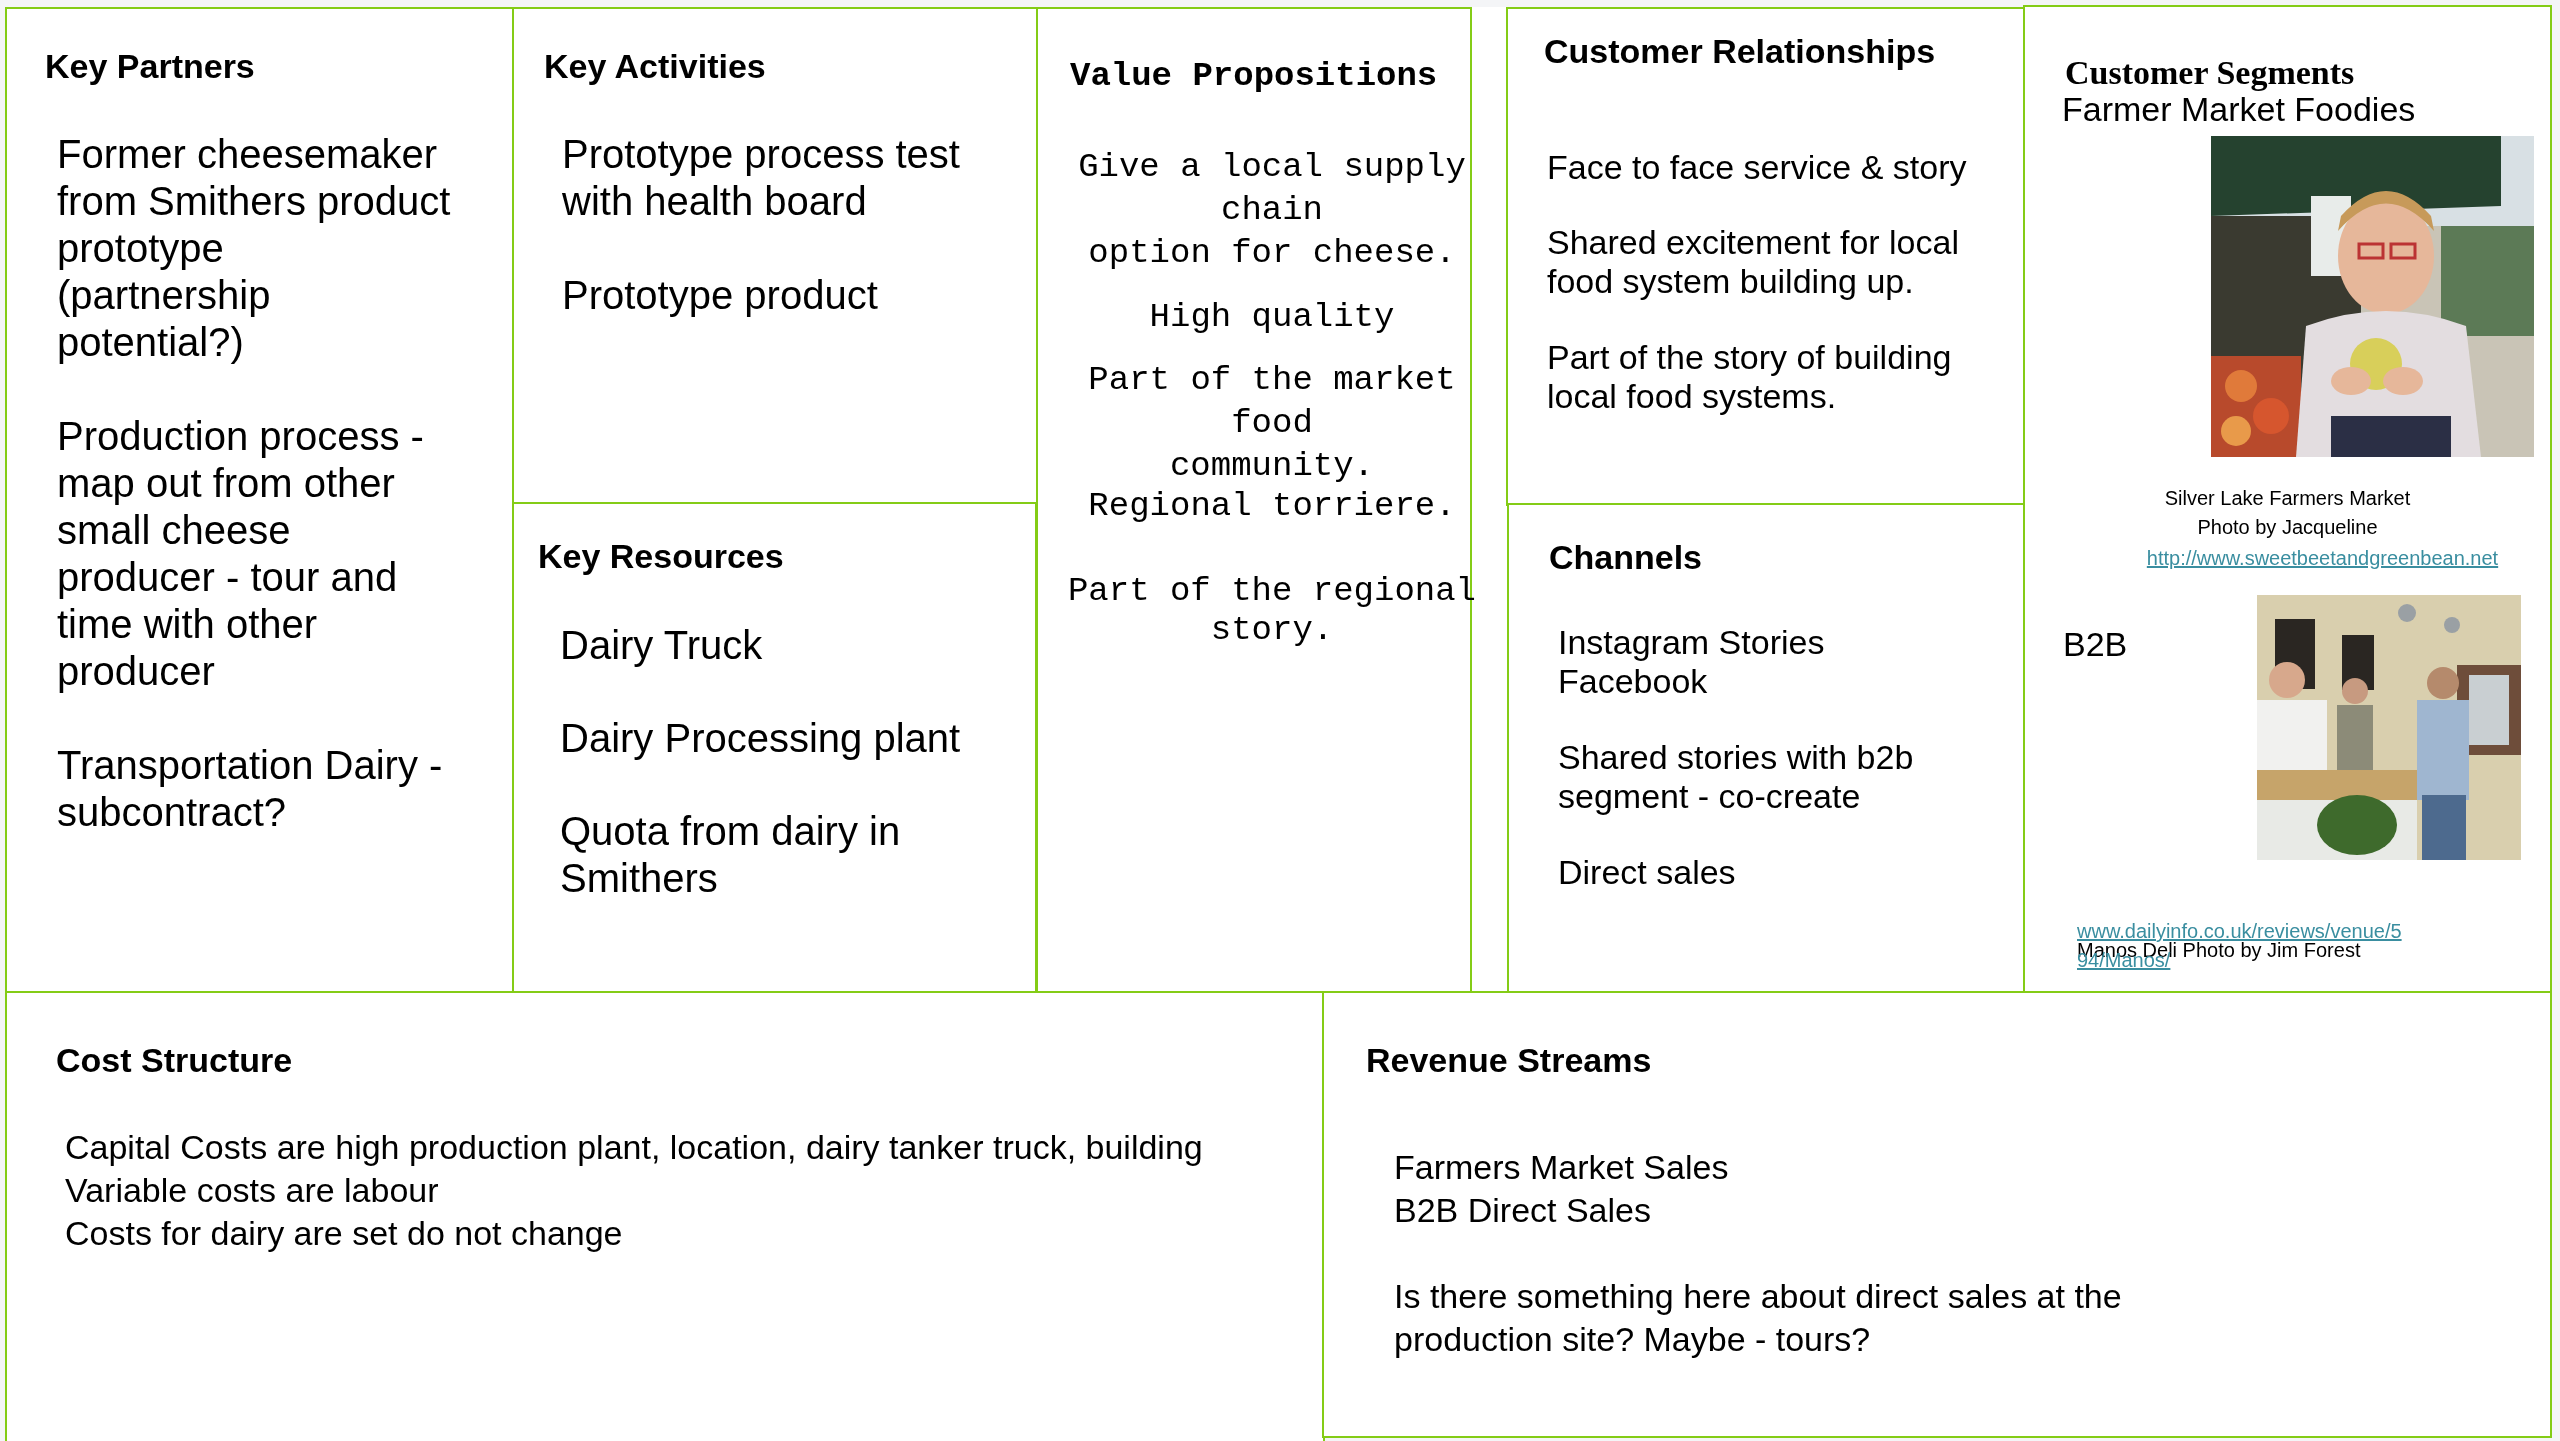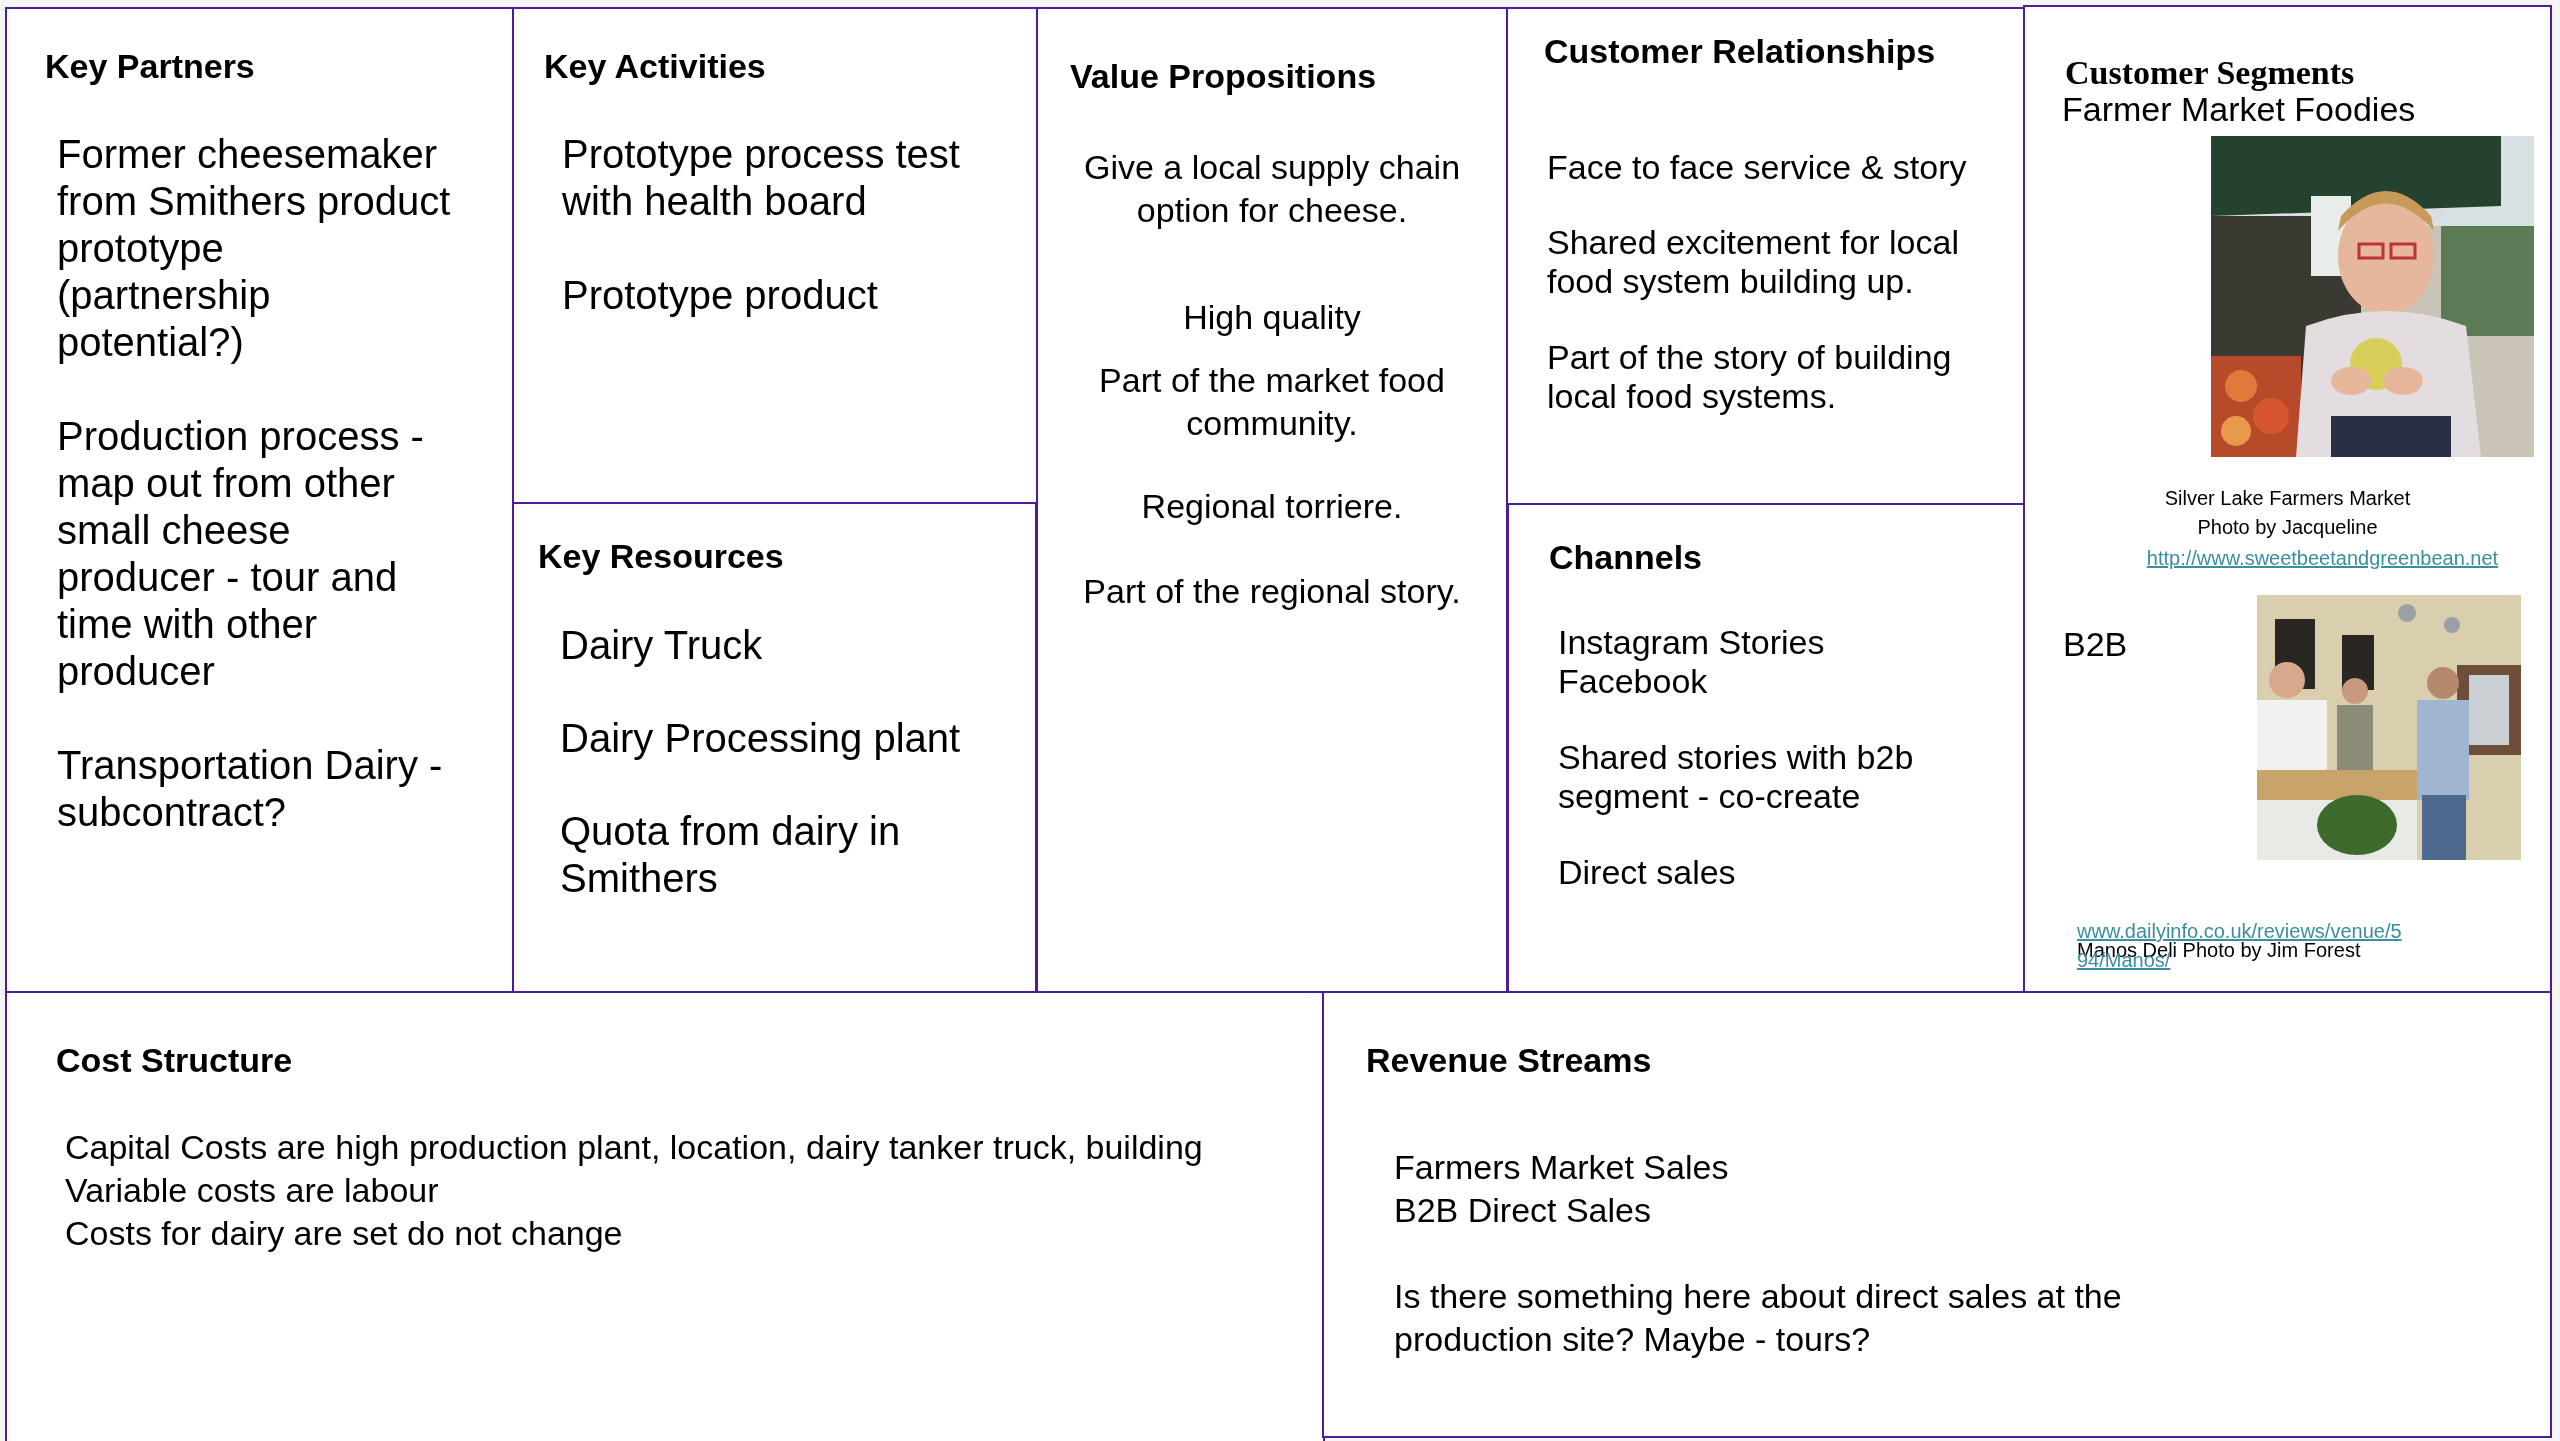--- a/index.html
+++ b/index.html
@@ -1,21 +1,21 @@
 <!DOCTYPE html>
 <html><head>
 <meta charset="utf-8">
 <style>
   html, body { margin:0; padding:0; }
   body {
     width:2560px; height:1441px; background:#f4f5f7; position:relative; overflow:hidden;
     font-family:"Liberation Sans", sans-serif; color:#000;
   }
   .frame { position:absolute; left:5px; top:7px; width:2547px; height:1431px; background:#fff; }
-  .box { position:absolute; box-sizing:border-box; border:2px solid #4c1d95; background:#fff; }
+  .box { position:absolute; box-sizing:border-box; border:2px solid #84cc16; background:#fff; }
   .title { position:absolute; font-weight:bold; font-size:34px; white-space:nowrap; }
   .txt { position:absolute; font-size:40px; line-height:47px; white-space:pre-line; }
   .txt-m { position:absolute; font-size:34px; line-height:39px; white-space:pre-line; }
   .center { text-align:center; }
   .cap { position:absolute; font-size:20px; line-height:29px; white-space:pre-line; text-align:center; }
   .link { color:#3a8ea0; text-decoration:underline; }
   .photo { position:absolute; overflow:hidden; }
 </style>
 </head>
 <body>
@@ -47,21 +47,21 @@
 </div>
 
 <div class="box" style="left:512px; top:502px; width:525px; height:493px;">
   <div class="title" style="left:24px; top:33px;">Key Resources</div>
   <div class="txt" style="left:46px; top:118px;">Dairy Truck</div>
   <div class="txt" style="left:46px; top:211px;text-align:center;">Dairy Processing plant</div>
   <div class="txt" style="left:46px; top:304px;">Quota from dairy in
 Smithers</div>
 </div>
 
-<div class="box" style="left:1036px; top:7px; width:472px; height:988px;">
+<div class="box" style="left:1036px; top:7px; width:436px; height:988px;font-family:Liberation Mono, monospace;">
   <div class="title" style="left:32px; top:48px;">Value Propositions</div>
   <div class="txt-m center" style="left:0; width:468px; top:137px; line-height:43px;">Give a local supply chain
 option for cheese.</div>
   <div class="txt-m center" style="left:0; width:468px; top:253px;margin-top:36px;">High quality</div>
   <div class="txt-m center" style="left:0; width:468px; top:350px; line-height:43px;">Part of the market food
 community.</div>
   <div class="txt-m center" style="left:0; width:468px; top:478px;">Regional torriere.</div>
   <div class="txt-m center" style="left:0; width:468px; top:563px;">Part of the regional story.</div>
 </div>
 

